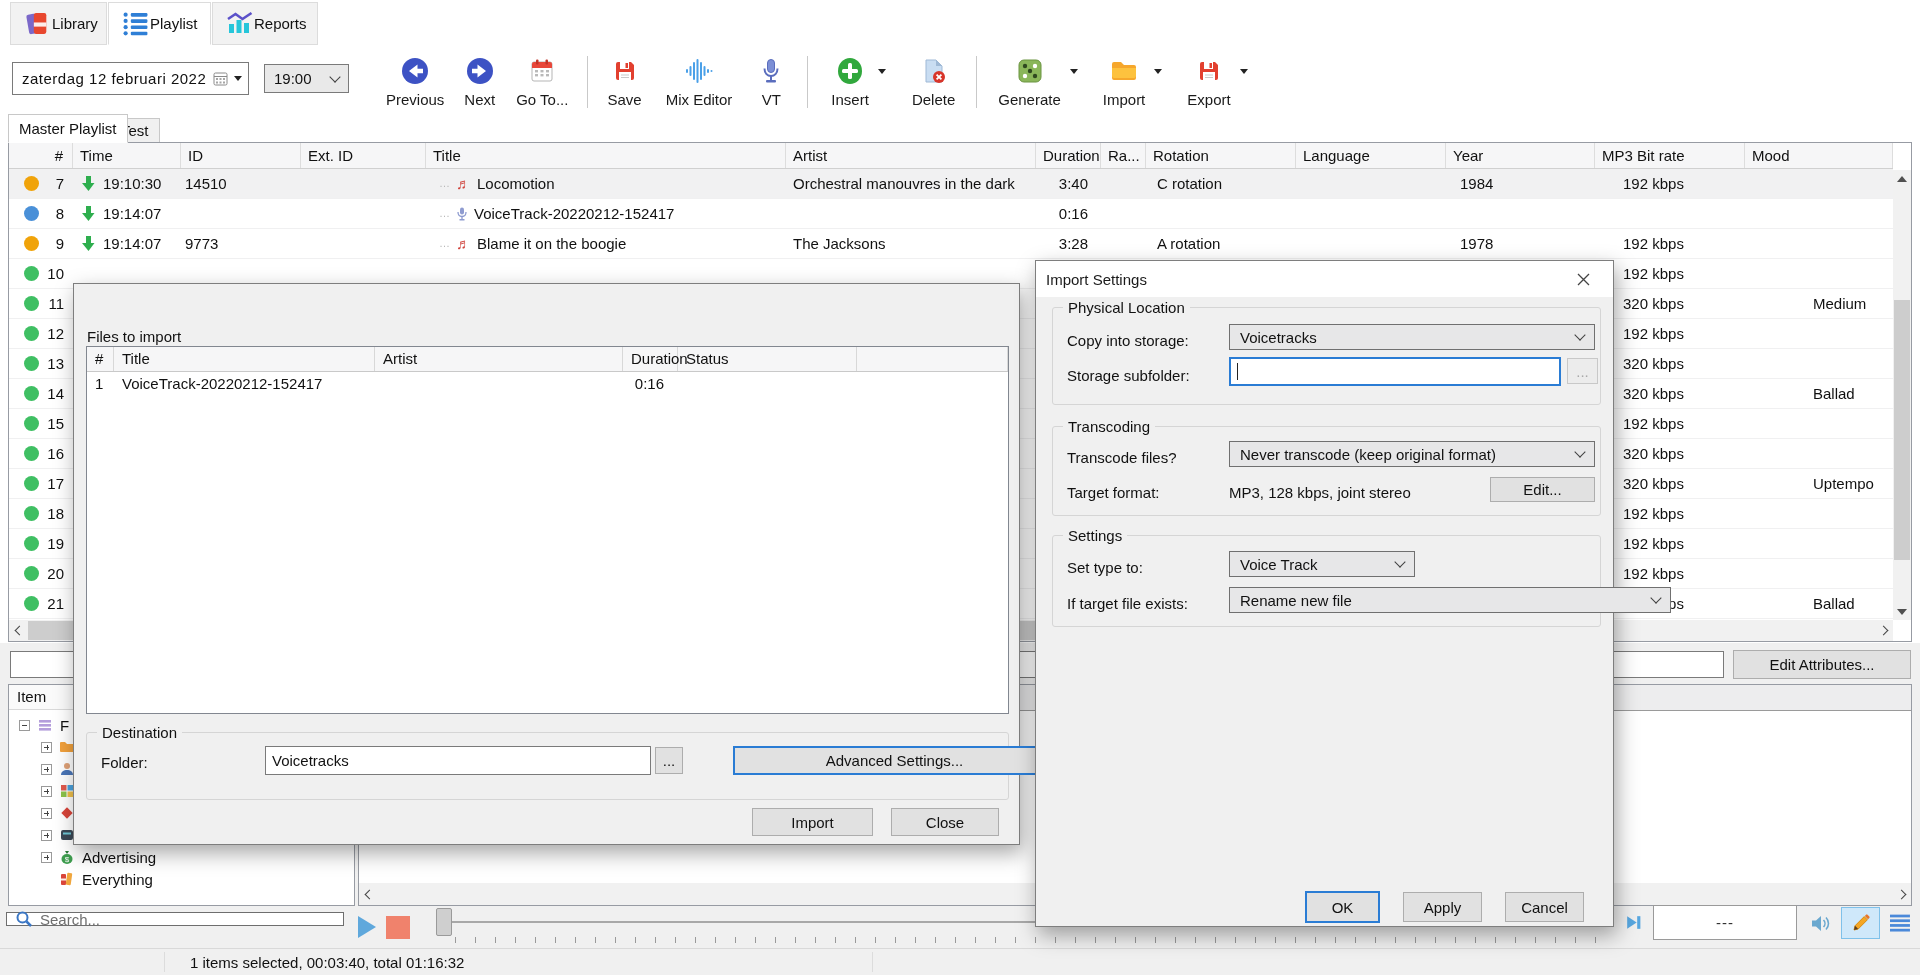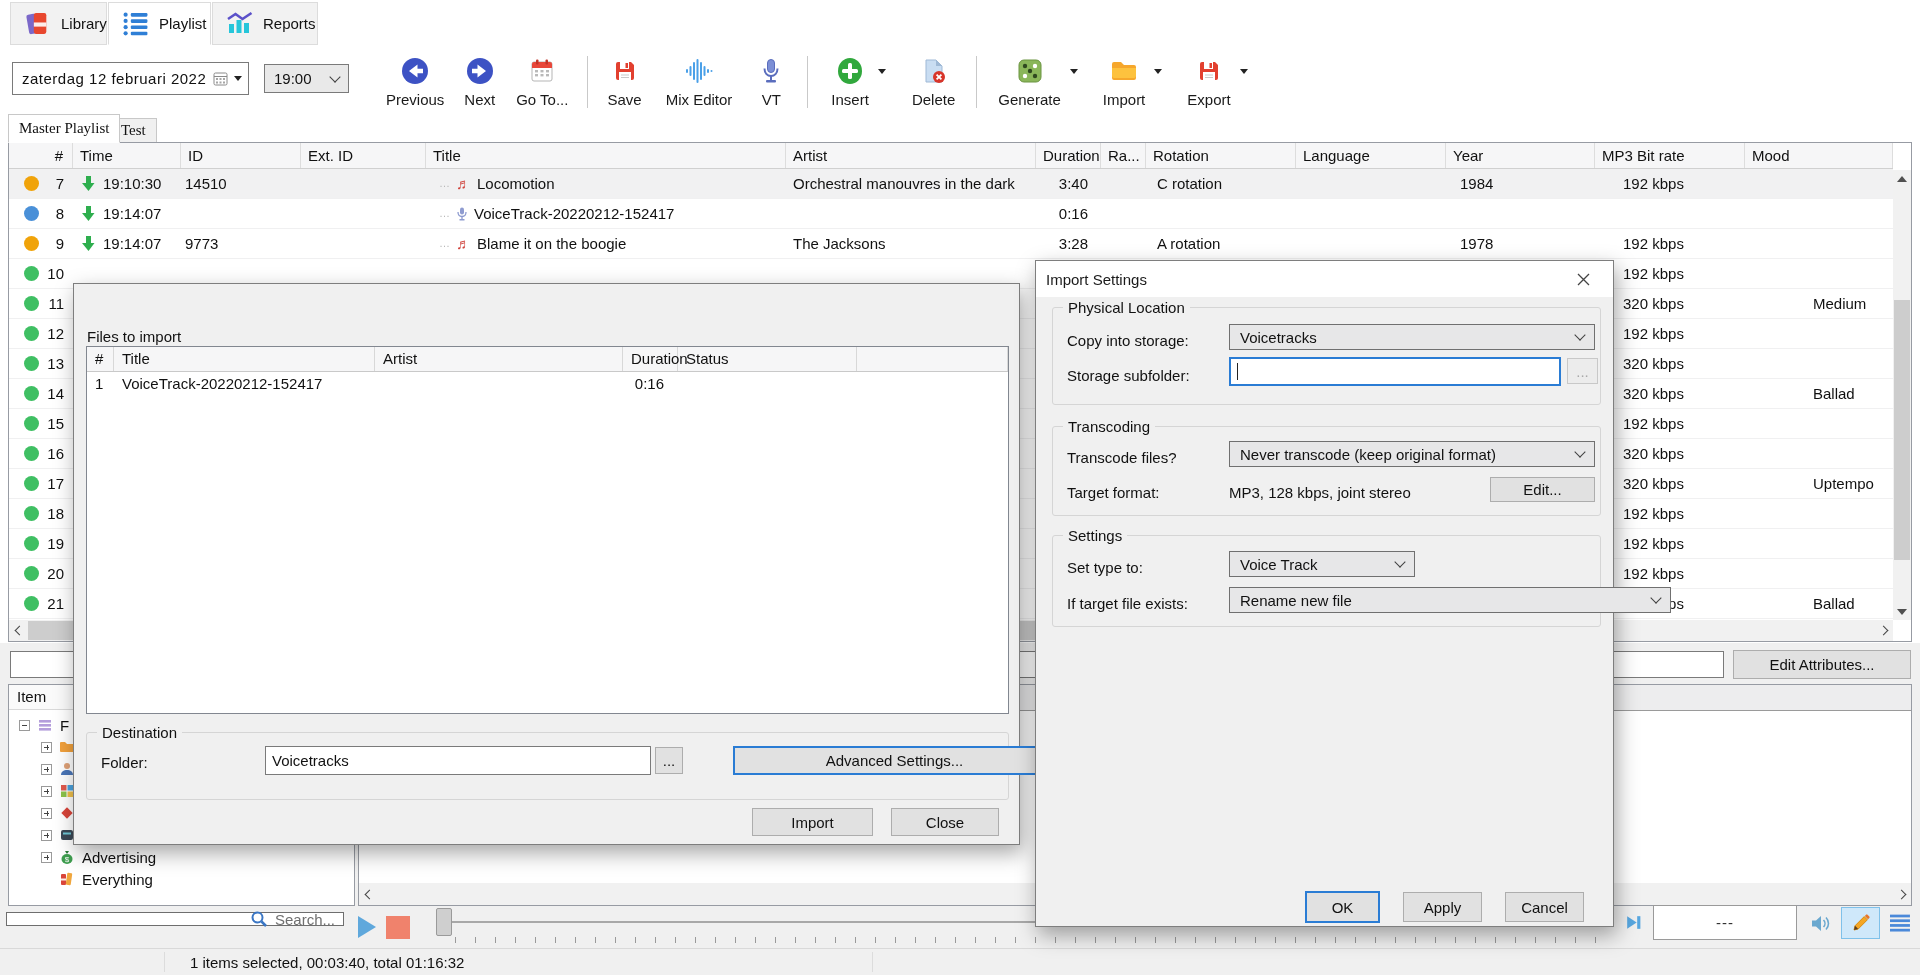--- a/index.html
+++ b/index.html
@@ -1,39 +1,39 @@
 <!DOCTYPE html>
 <html style="--accent: #2a7cd4;"><head>
 <meta charset="utf-8">
 <style>
   * { box-sizing: border-box; margin: 0; padding: 0; }
   html,body { background:#888; }
   body { font-family:"Liberation Sans", sans-serif; }
   #screen{ position:relative; width:1920px; height:975px; background:#ffffff; overflow:hidden; font-size:15px; color:#111; }
 
   
-  .app-tab{ position:absolute; top:2px; height:43px; display:flex; align-items:center; gap:9px; padding:0 13px; background:#f2f2f2; border:1px solid #dcdcdc; cursor:default; }
+  .app-tab{ position:absolute; top:2px; height:43px; display:flex; align-items:center; padding:0 13px; background:#f2f2f2; border:1px solid #dcdcdc; cursor:default; }
   .app-tab.active{ background:#fff; border-bottom-color:#fff; }
   .app-tab .ticon{ width:28px; height:27px; flex:0 0 auto; }
 
   
   #toolbar{ position:absolute; left:0; top:48px; width:1920px; height:66px; display:flex; align-items:flex-start; }
   .field{ background:#fff; border:1px solid #7a7a7a; display:flex; align-items:center; font-size:15px; }
   #date-picker{ margin:14px 0 0 12px; width:237px; height:33px; padding:0 6px 0 9px; letter-spacing:.5px; }
   #date-picker .grow{ flex:1; }
   #time-combo{ margin:16px 0 0 15px; width:85px; height:29px; background:#e9e9e9; padding:0 9px; }
   .tbtn{ display:flex; flex-direction:column; align-items:center; gap:5px; margin-top:8px; cursor:default; }
   .tbtn .ic{ height:30px; display:flex; align-items:center; justify-content:center; }
   .tbtn .lbl{ font-size:15px; color:#1a1a1a; white-space:nowrap; }
   .tsep{ width:1px; height:52px; background:#c9c9c9; margin-top:8px; }
   .drop-caret{ width:0; height:0; border-left:4px solid transparent; border-right:4px solid transparent; border-top:5px solid #222; margin:21px 0 0 9px; }
   .chev{ width:8px; height:8px; border-right:1.7px solid #404040; border-bottom:1.7px solid #404040; transform:rotate(45deg); margin-top:-4px; }
 
   
-  .pl-tab{ position:absolute; display:flex; align-items:center; padding:0 10px; font-size:15px; background:#f0f0f0; border:1px solid #c8c8c8;font-family:Liberation Serif, serif; }
+  .pl-tab{ position:absolute; display:flex; align-items:center; padding:0 10px; font-size:15px; background:#f0f0f0; border:1px solid #c8c8c8; }
   #tab-master{ left:8px; top:114px; height:29px; background:#fff; border-bottom-color:#fff; z-index:3; }
   #tab-test{ left:110px; top:118px; height:25px; }
 
   
   #plpanel{ position:absolute; left:8px; top:142px; width:1904px; height:500px; background:#fff; border:1px solid #979ba3; }
   .plgrid{ display:grid; grid-template-columns:64px 108px 120px 125px 360px 250px 65px 45px 150px 150px 149px 150px 1fr; }
   #plheader{ position:absolute; left:0; top:0; width:1884px; height:26px; background:#f6f6f7; border-bottom:1px solid #d0d0d0; }
   #plheader .hcell{ line-height:25px; padding-left:7px; border-right:1px solid #dddddd; overflow:hidden; white-space:nowrap; }
   #plheader .hcell.c-first{ text-align:right; padding-right:9px; }
   #plrows{ position:absolute; left:0; top:26px; width:1884px; height:450px; overflow:hidden; }
@@ -84,21 +84,21 @@
   .pm.plus::after{ content:""; position:absolute; left:4.5px; top:2px; width:1px; height:5px; background:#444; }
   .pm-spacer{ width:11px; flex:0 0 auto; }
   .tico{ width:16px; height:16px; flex:0 0 auto; }
 
   #browsermain{ position:absolute; left:358px; top:41px; width:1554px; height:222px; background:#fff; border:1px solid #979ba3; }
   #browserhead{ height:26px; background:#ededee; border-bottom:1px solid #9a9a9a; }
   #bm-hscroll{ left:0; top:198px; width:1552px; height:22px; }
 
   
   #player{ position:absolute; left:0; top:906px; width:1920px; height:42px; }
-  #searchbox{ position:absolute; left:6px; top:6px; width:338px; height:14px; background:#fff; border:1px solid #6e6e6e; display:flex; align-items:center; gap:7px; padding:0 8px;justify-content:flex-end; }
+  #searchbox{ position:absolute; left:6px; top:6px; width:338px; height:14px; background:#fff; border:1px solid #6e6e6e; display:flex; align-items:center; gap:7px; padding:0 8px; }
   #searchbox .ph{ color:#6f6f6f; }
   #play-btn{ position:absolute; left:358px; top:10px; width:0; height:0; border-top:11px solid transparent; border-bottom:11px solid transparent; border-left:18px solid #5fa8dc; }
   #stop-btn{ position:absolute; left:386px; top:10px; width:24px; height:23px; background:#f0826c; }
   #slider-thumb{ position:absolute; left:436px; top:2px; width:16px; height:28px; background:#cfcfcf; border:1px solid #9a9a9a; border-radius:2px; }
   #slider-track{ position:absolute; left:452px; top:15px; width:1162px; height:2px; background:#a8a8a8; }
   .tick{ position:absolute; top:31px; width:1px; height:6px; background:#9a9a9a; }
   #skip-end{ position:absolute; left:1624px; top:7px; }
   #time-display{ position:absolute; left:1653px; top:-1px; width:144px; height:35px; background:#fff; border:1px solid #9a9a9a; display:flex; align-items:center; justify-content:center; color:#333; letter-spacing:1px; }
   #speaker{ position:absolute; left:1810px; top:8px; }
   #pencil-btn{ position:absolute; left:1841px; top:1px; width:39px; height:32px; background:#cfe8fa; border:1px solid #7fc1ea; display:flex; align-items:center; justify-content:center; }

